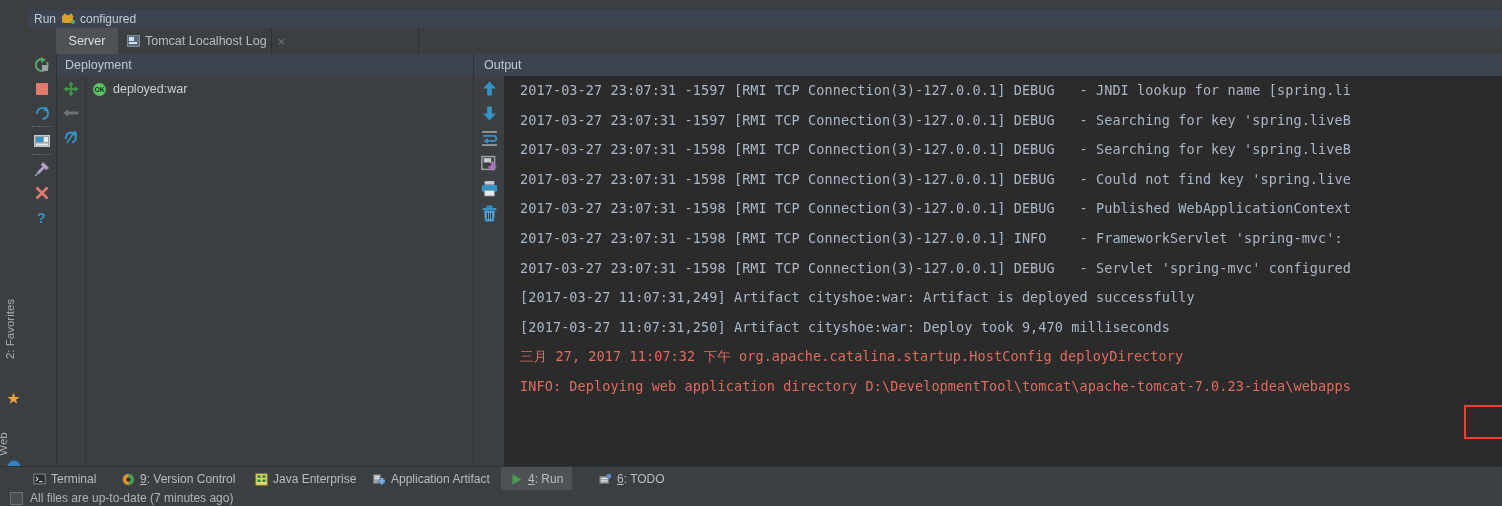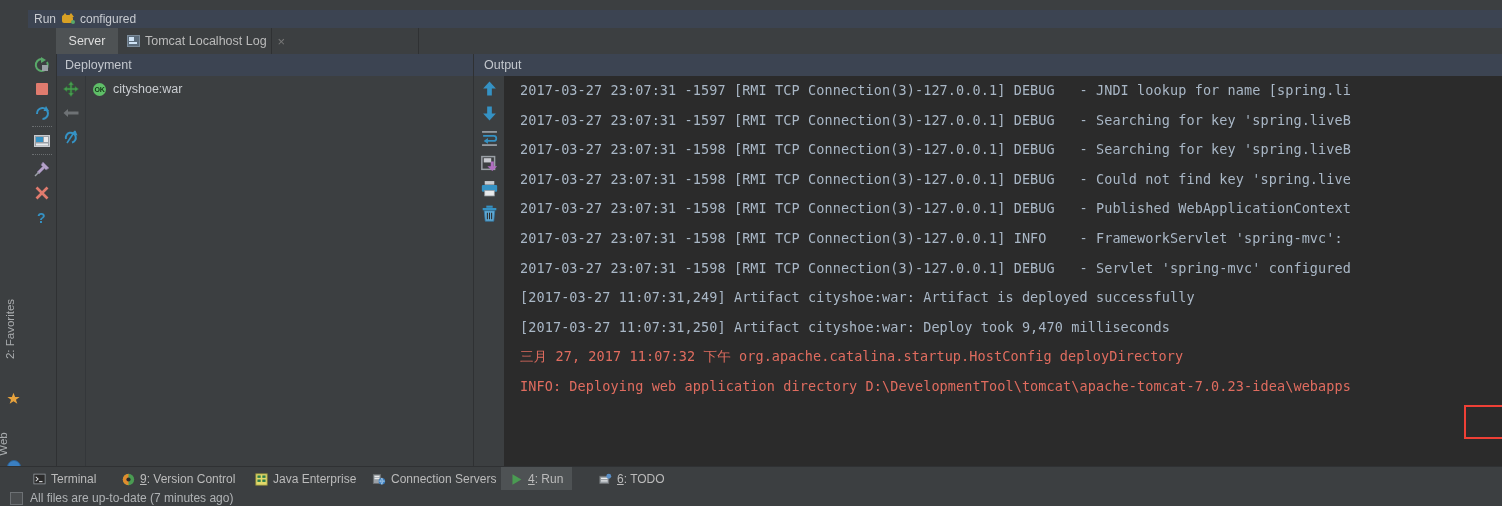--- a/index.html
+++ b/index.html
@@ -185,21 +185,21 @@
           <path d="M0.5 8 L5 4 V6.6 H15.5 V9.4 H5 V12 Z" fill="#6e7275"></path>
         </svg>
         <svg class="dt" style="top:53px" viewBox="0 0 16 16">
           <path d="M3 10 A5 5 0 1 1 9 13.5" stroke="#3592c4" stroke-width="2" fill="none"></path>
           <polygon points="12.5,1.5 14.5,6.5 9,5.5" fill="#3592c4"></polygon>
           <line x1="4" y1="14" x2="12" y2="2" stroke="#3592c4" stroke-width="1.6"></line>
         </svg>
       </div>
       <div class="dep-row">
         <span class="okbadge">OK</span>
-        <span>cityshoe:war</span>
+        <span>deployed:war</span>
       </div>
     </div>
 
     <div class="vsplit"></div>
 
     <div class="out-head">
       <span>Output</span>
     </div>
     <div class="out-tools">
       <svg class="ot" style="top:4px" viewBox="0 0 16 16">
@@ -280,21 +280,21 @@
       <span>Java Enterprise</span>
     </div>
     <div class="bt" style="left:363px">
       <svg width="14" height="13" viewBox="0 0 16 16">
         <rect x="1" y="2" width="9" height="11" fill="#9aa0a6" stroke="#6b6f71"></rect>
         <rect x="2.5" y="3.5" width="6" height="1.6" fill="#e8eaec"></rect>
         <rect x="2.5" y="6" width="6" height="1.6" fill="#e8eaec"></rect>
         <circle cx="11.5" cy="10" r="4" fill="#3a7fc1"></circle>
         <path d="M7.6 10 H15.4 M11.5 6 A5 6 0 0 1 11.5 14 A5 6 0 0 1 11.5 6" stroke="#cfe3f5" stroke-width="0.7" fill="none"></path>
       </svg>
-      <span>Connection Servers</span>
+      <span>Application Artifact</span>
     </div>
     <div class="bt sel" style="left:501px">
       <svg width="13" height="13" viewBox="0 0 16 16">
         <polygon points="3,1.5 14,8 3,14.5" fill="#4a9b52"></polygon>
       </svg>
       <span><u>4</u><span>: Run</span></span>
     </div>
     <div class="bt" style="left:590px">
       <svg width="13" height="13" viewBox="0 0 16 16">
         <rect x="1" y="4" width="11" height="9" fill="#9aa0a6" stroke="#6b6f71"></rect>

